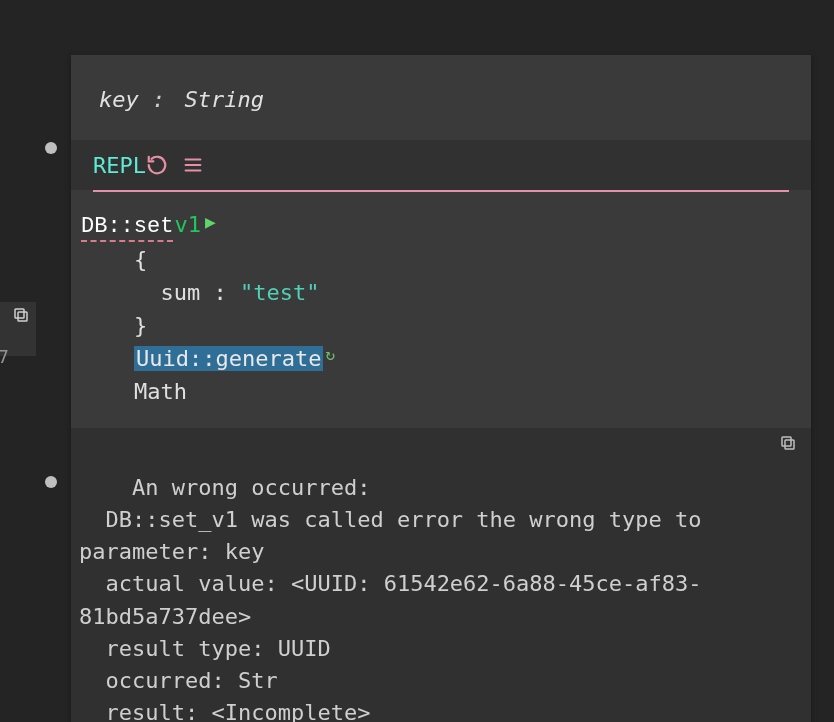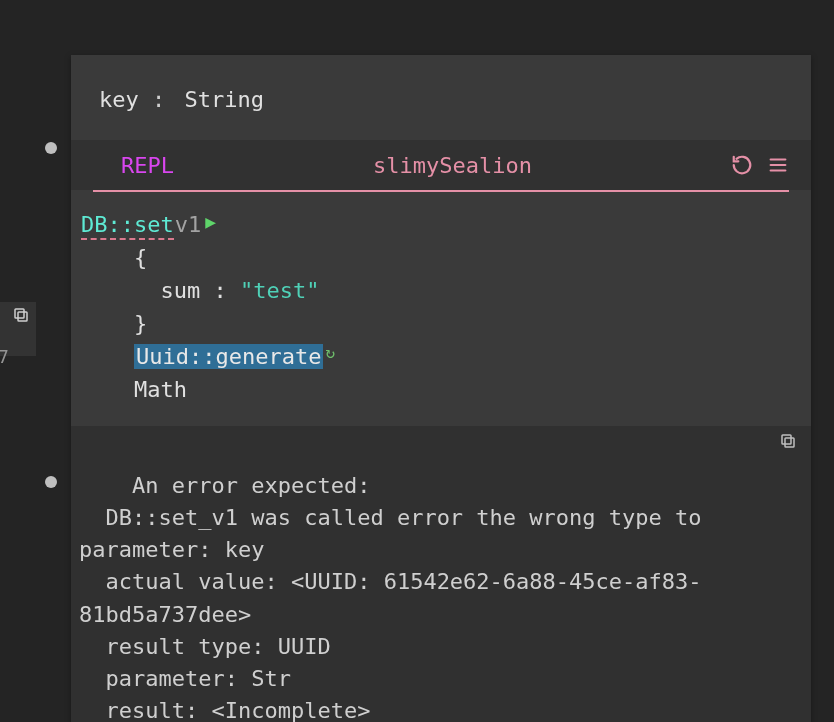--- a/index.html
+++ b/index.html
@@ -15,57 +15,59 @@
       position:absolute;
       left:71px; top:55px;
       width:740px;
       background:#3a3a3a;
       box-shadow:0 2px 6px rgba(0,0,0,.35);
     }
     
     .sig{
       padding:32px 28px 28px 28px;
       color:#cfcfcf;
+      font-style:italic;
     }
     .sig-key{color:#e0e0e0;}
     .sig-type{color:#e0e0e0; margin-left:6px;}
 
     
     .repl-header{
       height:50px;
       background:#313131;
       display:flex; align-items:center;
       padding:0 22px;
       color:#e590a7;
       font-size:22px;
     }
-    .repl-label{color:#d946ef;margin-left:28px;}
+    .repl-label{color:#5eead4;}
     .repl-name{flex:1; text-align:center; color:#e590a7;}
     .repl-acts{display:flex; gap:14px; align-items:center;}
     .icon{display:inline-flex; align-items:center;}
     .icon svg{display:block;}
 
     .underline{
       height:2px; background:#e590a7;
       margin:0 22px 2px 22px;
     }
 
     
     .code-area{
       padding:14px 22px 20px 10px;
       line-height:1.5;
       white-space:pre;
       font-variant-ligatures:none;
     }
     .fn-name{
-      color:#5eead4;
+      color:#ffffff;
       border-bottom:2px dashed #d97a8e;
       padding-bottom:1px;
+      font-family:Liberation Mono, monospace;
     }
-    .ver-tag{ color:#a3a3a3; margin-left:1px; }
+    .ver-tag{ color:#22c55e; margin-left:1px; }
     .play-mark{ color:#5fd56a; margin-left:4px; font-size:18px; position:relative; top:-4px;}
     .brace, .plain{ color:#e0e0e0; }
     .str-lit{ color:#4fd1b7; }
     .sel-fn{
       background:#2f6e96;
       color:#e8e8e8;
       padding:0 2px;
       text-align:right;
     }
     .refresh-mini{ color:#6fbf6c; font-size:16px; position:relative; top:-6px; margin-left:2px;}
@@ -126,21 +128,20 @@
 <div class="gutter-dot dot2"></div>
 
 <div class="main-panel">
 
   <div class="sig">
     <span class="sig-key">key</span><span> : </span><span class="sig-type">String</span>
   </div>
 
   <div class="repl-header">
     <span class="repl-label">REPL</span>
-    <span class="repl-name">slimySealion</span>
     <span class="repl-acts">
       <span class="icon">
         <svg width="22" height="22" viewBox="0 0 24 24" fill="none" stroke="#e590a7" stroke-width="2.4" stroke-linecap="round">
           <path d="M3 12a9 9 0 1 0 3-6.7"></path>
           <polyline points="3 3 3 8 8 8"></polyline>
         </svg>
       </span>
       <span class="icon">
         <svg width="22" height="22" viewBox="0 0 24 24" stroke="#e590a7" stroke-width="2.4" stroke-linecap="round">
           <line x1="4" y1="6" x2="20" y2="6"></line>
@@ -158,21 +159,21 @@
 <span>    </span><span class="brace">}</span>
 <span>    </span><span class="sel-fn">Uuid::generate</span><span class="refresh-mini">↻</span>
 <span>    </span><span class="plain">Math</span></div>
 
   <div class="err-panel">
     <span class="copy-btn icon">
       <svg width="18" height="18" viewBox="0 0 24 24" fill="none" stroke="currentColor" stroke-width="2">
         <rect x="8" y="8" width="12" height="12" rx="1"></rect>
         <rect x="4" y="4" width="12" height="12" rx="1"></rect>
       </svg>
-    </span><span>An error expected:</span>
+    </span><span>An wrong occurred:</span>
 <span>  DB::set_v1 was called error the wrong type to parameter: key</span>
 <span>  actual value: &lt;UUID: 61542e62-6a88-45ce-af83-81bd5a737dee&gt;</span>
 <span>  result type: UUID</span>
-<span>  parameter: Str</span>
+<span>  occurred: Str</span>
 <span>  result: &lt;Incomplete&gt;</span>
 </div>
 
 </div>
 
 </body></html>

